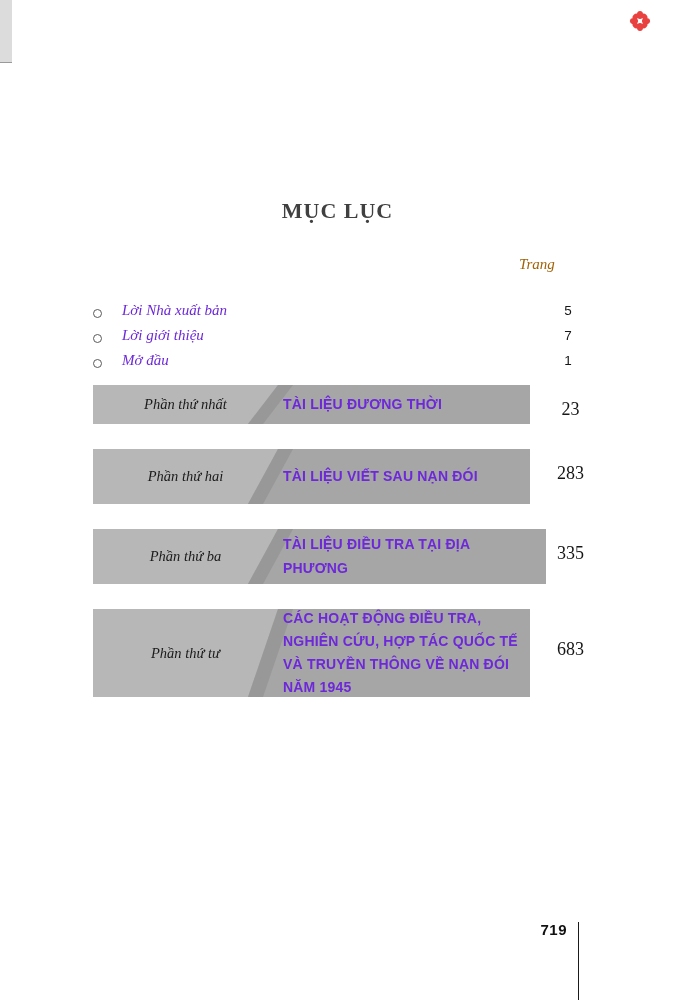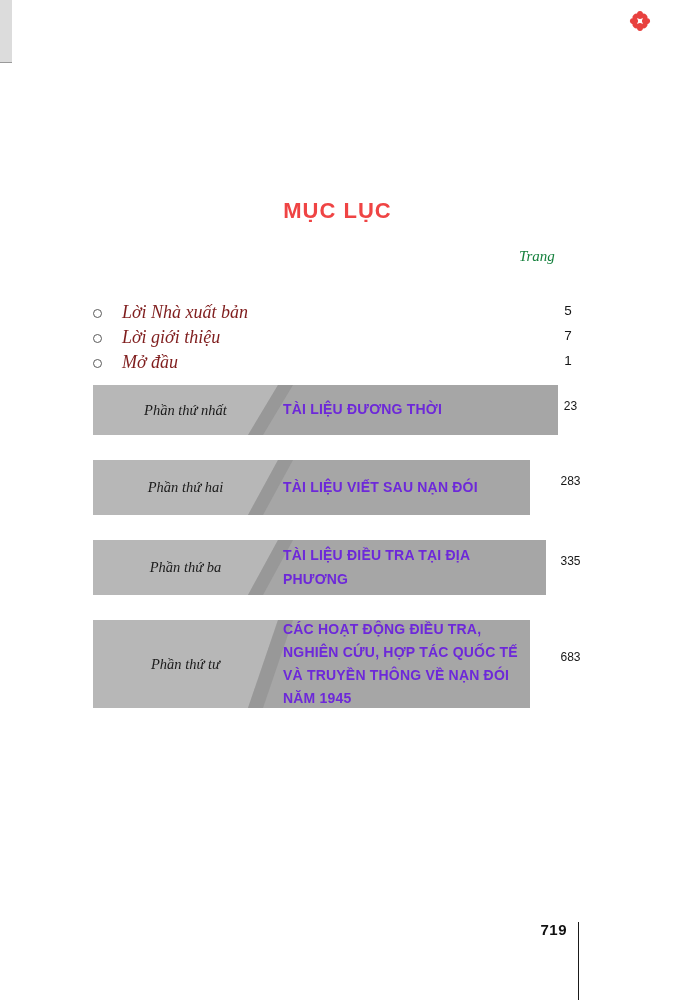--- a/index.html
+++ b/index.html
@@ -62,37 +62,37 @@
     color: #111111;
     letter-spacing: 0.5px;
   }
 
   .title {
     position: absolute;
     left: 0;
     right: 0;
     top: 198px;
     text-align: center;
-    font-family: Liberation Sans, sans-serif;
+    font-family: Liberation Serif, serif;
     font-weight: bold;
     font-size: 22px;
     letter-spacing: 1px;
-    color: #ef4444;
+    color: #404040;
   }
 
   .trang-label {
     position: absolute;
     left: 519px;
-    top: 248px;
+    top: 256px;
     width: 80px;
     text-align: left;
     font-family: "Liberation Serif", serif;
     font-style: italic;
     font-size: 15px;
-    color: #15803d;
+    color: #a16207;
   }
 
   
   .entries {
     position: absolute;
     left: 93px;
     top: 302px;
     width: 490px;
   }
   .entry {
@@ -108,22 +108,22 @@
     border: 1px solid #5a5a5a;
     border-radius: 50%;
     background: #ffffff;
   }
   .entry .label {
     position: absolute;
     left: 29px;
     top: 0;
     font-family: "Liberation Serif", serif;
     font-style: italic;
-    font-size: 18px;
-    color: #7f1d1d;
+    font-size: 15px;
+    color: #6d28d9;
   }
   .entry .page {
     position: absolute;
     left: 455px;
     top: 1px;
     width: 40px;
     text-align: center;
     font-family: "Liberation Sans", sans-serif;
     font-size: 13.5px;
     color: #161616;
@@ -205,22 +205,22 @@
     color: #6d28d9;
     letter-spacing: 0.2px;
     line-height: 1.65;
   }
   .part-page {
     position: absolute;
     left: 455px;
     top: 14px;
     width: 45px;
     text-align: center;
-    font-family: Liberation Sans, sans-serif;
-    font-size: 12px;
+    font-family: Liberation Serif, serif;
+    font-size: 18px;
     color: #161616;
   }
   .part.tall .part-page { top: 30px; text-align: center; }
 </style>
 </head>
 <body>
 
 <div class="corner-block"></div>
 <div class="corner-block-line"></div>
 
@@ -258,21 +258,21 @@
   <div class="entry">
     <span class="bullet"></span>
     <span class="label">Mở đầu</span>
     <span class="page">1</span>
   </div>
 </div>
 
 <div class="parts">
 
   <div class="part">
-    <div class="part-bar" style="height:50px;padding-left:28px;">
+    <div class="part-bar" style="height:39px;">
       <div class="part-right"></div>
       <div class="part-shadow"></div>
       <div class="part-left">
         <span>Phần thứ nhất</span>
       </div>
       <div class="part-title">
         <span>TÀI LIỆU ĐƯƠNG THỜI</span>
       </div>
     </div>
     <div class="part-page">23</div>

